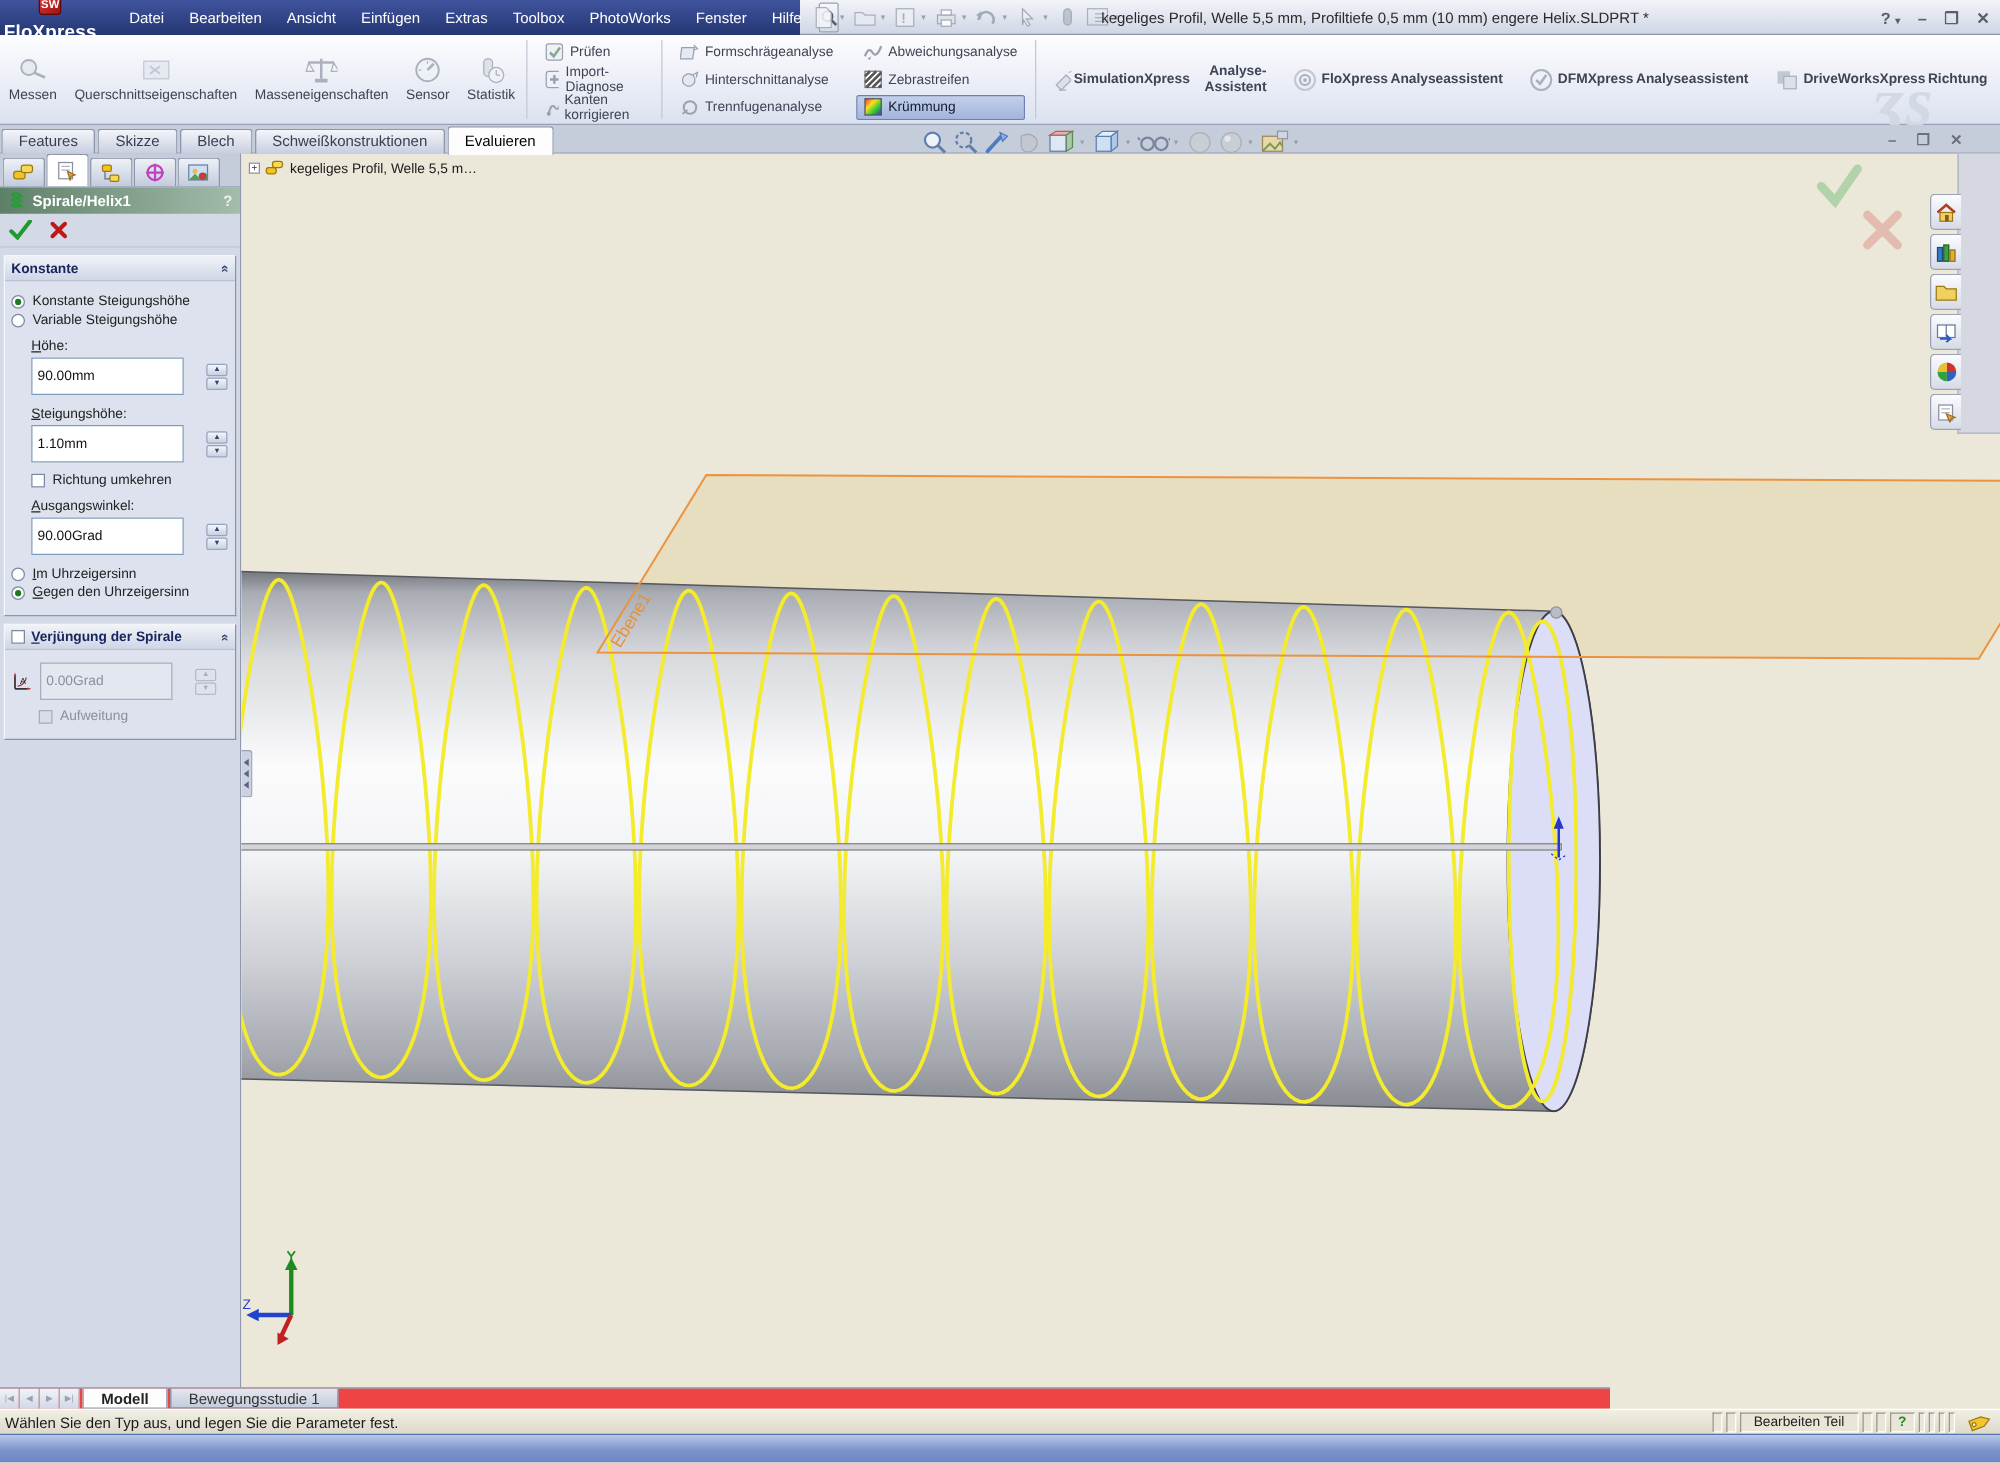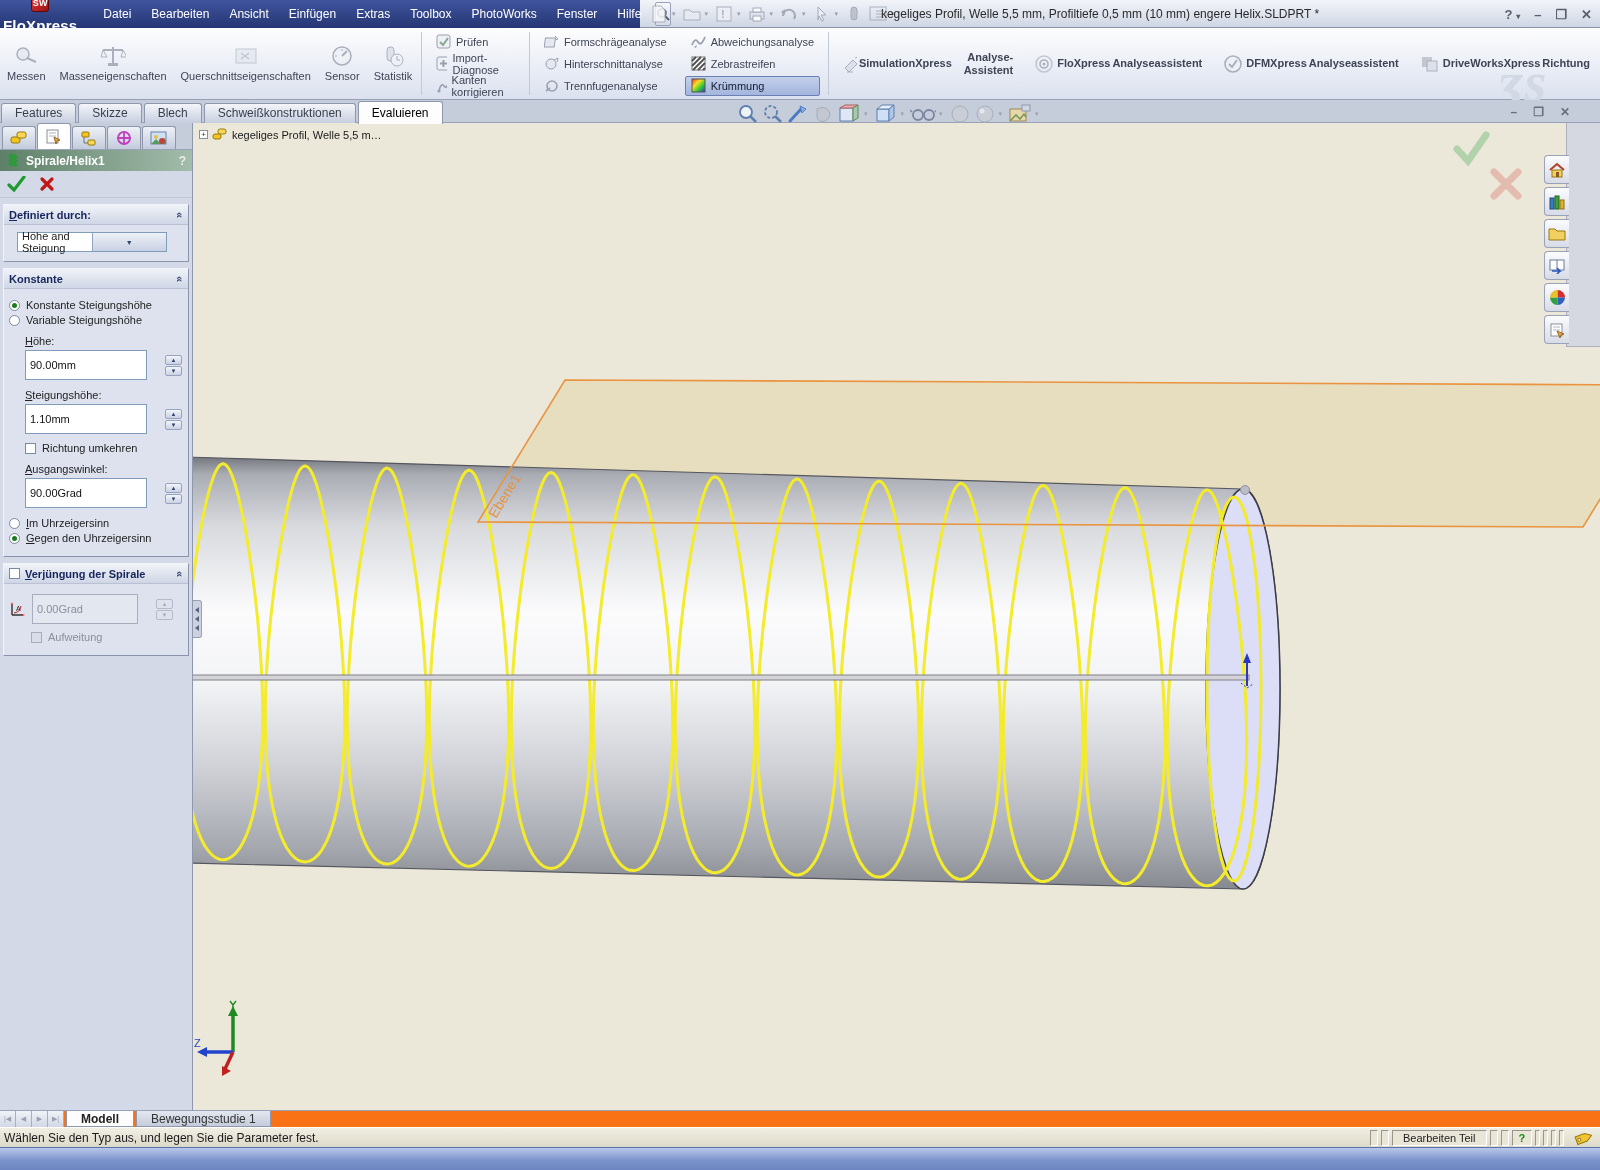--- a/index.html
+++ b/index.html
@@ -91,21 +91,21 @@
   .splitgrip { position:absolute; left:0px; top:477px; width:9px; height:38px; background:#ccd2e0; border:1px solid #98a0b4; border-left:none;
         border-radius:0 3px 3px 0; display:flex; flex-direction:column; align-items:center; justify-content:center; gap:3px; color:#5a6residents680; }
   .splitgrip i { width:0; height:0; border-top:3px solid transparent; border-bottom:3px solid transparent; border-right:4px solid #5a6480; }
 
   
   .rback { position:absolute; left:1566px; top:123px; width:34px; height:224px; background:#d5d8e1; border-left:1px solid #abb0c0; border-bottom:1px solid #abb0c0; }
   .rtab { position:absolute; left:-23px; width:25px; height:29px; background:linear-gradient(#fbfcfe,#d7dbe7); border:1px solid #9aa2b8;
         border-right:none; border-radius:4px 0 0 4px; display:flex; align-items:center; justify-content:center; }
 
   
-  .btmrow { position:absolute; left:0; top:1110px; width:1600px; height:17px; background:#f97316; border-top:1px solid #9aa2b8; display:flex; align-items:stretch; }
+  .btmrow { position:absolute; left:0; top:1110px; width:1288px; height:17px; background:#ef4444; border-top:1px solid #9aa2b8; display:flex; align-items:stretch; }
   .navbtn { width:16px; display:flex; align-items:center; justify-content:center; background:linear-gradient(#f0f3f8,#d2d8e4);
         border-right:1px solid #a8aec0; color:#9aa0b2; font-size:7px; }
   .btab { padding:1px 14px 0 14px; display:flex; align-items:center; border:1px solid #8f97ad; border-top:none; margin-left:2px; font-size:12px; }
   .btab.active { background:#fdfdfe; font-weight:bold; }
   .btab.idle { background:linear-gradient(#e3e7ef,#c5ccda); color:#333; }
   .sbar { position:absolute; left:0; top:1127px; width:1600px; height:20px; background:linear-gradient(#f1efe3,#ddd9ca);
         border-top:1px solid #fff; display:flex; align-items:center; padding:0 4px; font-size:12px; color:#1a1a1a; }
   .scell { height:16px; border:1px solid; border-color:#9a968a #fff #fff #9a968a; background:#e9e6d7; margin-left:3px;
         display:flex; align-items:center; justify-content:center; font-size:11px; color:#222; }
   .bluestrip { position:absolute; left:0; top:1147px; width:1600px; height:23px;
@@ -204,33 +204,33 @@
 <div class="ribbon">
   <div class="rbig">
     <svg class="gico" width="24" height="22">
         <circle cx="9" cy="9" r="6" fill="#e4e8f0" stroke="#9aa0b0" stroke-width="1.5"></circle>
         <line x1="13" y1="13" x2="22" y2="17" stroke="#9aa0b0" stroke-width="2"></line>
       </svg>
     <span>Messen</span>
   </div>
   <div class="rbig">
     <svg class="gico" width="26" height="22">
+        <rect x="3" y="4" width="20" height="14" fill="#e4e8f0" stroke="#b8bdc9"></rect>
+        <path d="M8,14 l8,-6 m0,6 l-8,-6" stroke="#b8bdc9" stroke-width="1.5"></path>
+      </svg>
+    <span>Querschnittseigenschaften</span>
+  </div>
+  <div class="rbig">
+    <svg class="gico" width="26" height="22">
         <line x1="13" y1="2" x2="13" y2="18" stroke="#9aa0b0" stroke-width="2"></line>
         <line x1="3" y1="5" x2="23" y2="5" stroke="#9aa0b0" stroke-width="2"></line>
         <path d="M3,5 l-2,7 h6 z M23,5 l-2,7 h6 z" fill="none" stroke="#9aa0b0"></path>
         <rect x="8" y="18" width="10" height="3" fill="#9aa0b0"></rect>
       </svg>
     <span>Masseneigenschaften</span>
-  </div>
-  <div class="rbig">
-    <svg class="gico" width="26" height="22">
-        <rect x="3" y="4" width="20" height="14" fill="#e4e8f0" stroke="#b8bdc9"></rect>
-        <path d="M8,14 l8,-6 m0,6 l-8,-6" stroke="#b8bdc9" stroke-width="1.5"></path>
-      </svg>
-    <span>Querschnittseigenschaften</span>
   </div>
   <div class="rbig">
     <svg class="gico" width="24" height="22">
         <circle cx="12" cy="11" r="9" fill="#eef1f6" stroke="#9aa0b0" stroke-width="1.5"></circle>
         <path d="M12,11 L17,6" stroke="#9aa0b0" stroke-width="2"></path>
         <path d="M5,11 h2 M12,4 v2" stroke="#9aa0b0"></path>
       </svg>
     <span>Sensor</span>
   </div>
   <div class="rbig">
@@ -488,32 +488,20 @@
   </div>
   <div class="okrow">
     <svg width="19" height="16">
         <path d="M2,9 l5,5 10,-13" fill="none" stroke="#1f9a2f" stroke-width="3.2" stroke-linecap="round"></path>
       </svg>
     <svg width="16" height="16">
         <path d="M3,3 L13,13 M13,3 L3,13" stroke="#c01818" stroke-width="3.2" stroke-linecap="round"></path>
       </svg>
   </div>
 
-  <div class="grp">
-    <div class="grphead">
-      <span class="ul lbl">Definiert durch:</span>
-      <span class="chev">«</span>
-    </div>
-    <div class="grpbody">
-      <div class="ddbox">
-        <span>Höhe and Steigung</span>
-        <span class="ddbtn">▼</span>
-      </div>
-    </div>
-  </div>
 
   <div class="grp">
     <div class="grphead">
       <span class="lbl">Konstante</span>
       <span class="chev">«</span>
     </div>
     <div class="grpbody">
       <div class="row">
           <span class="radio on"></span>
           <span class="lbl">Konstante Steigungshöhe</span>

